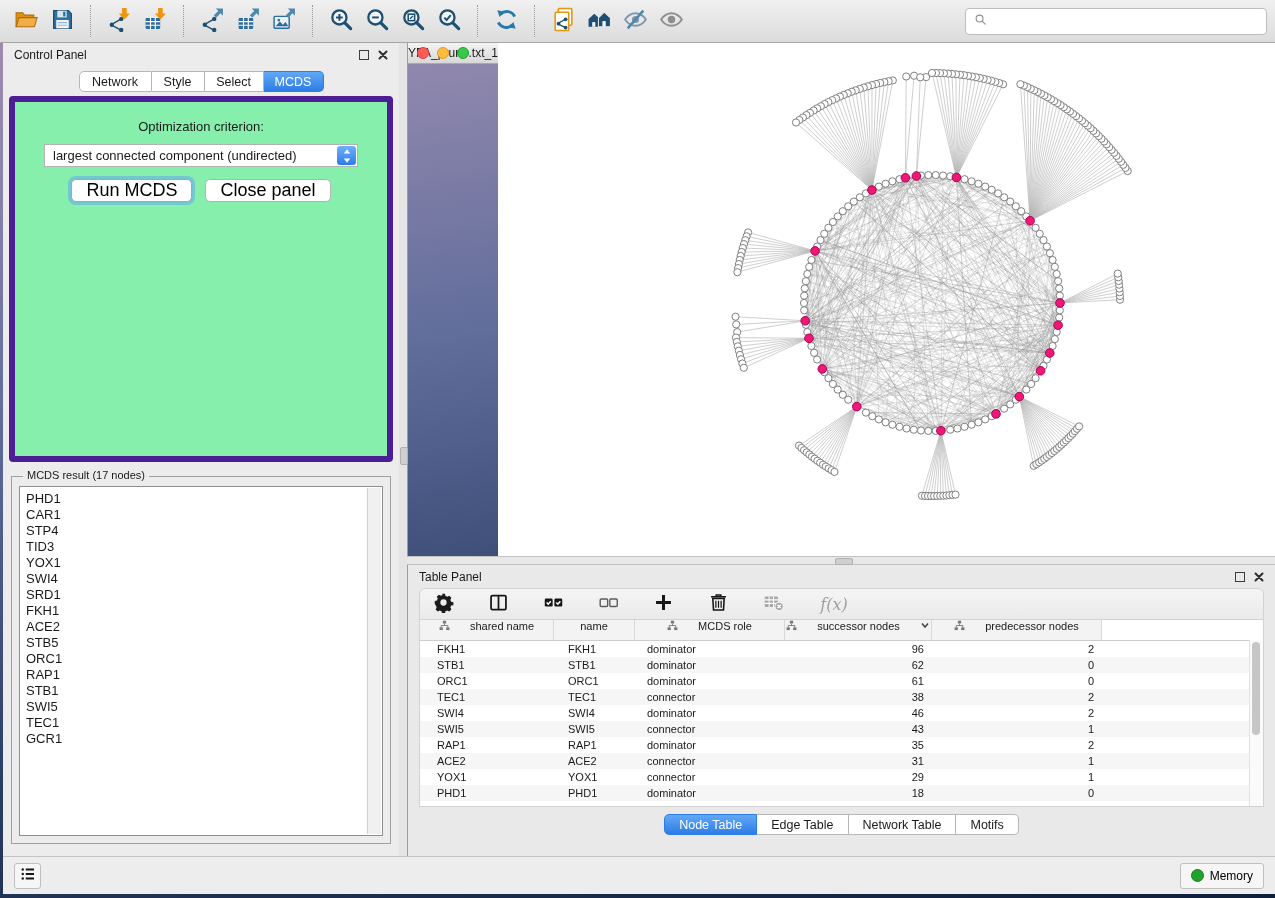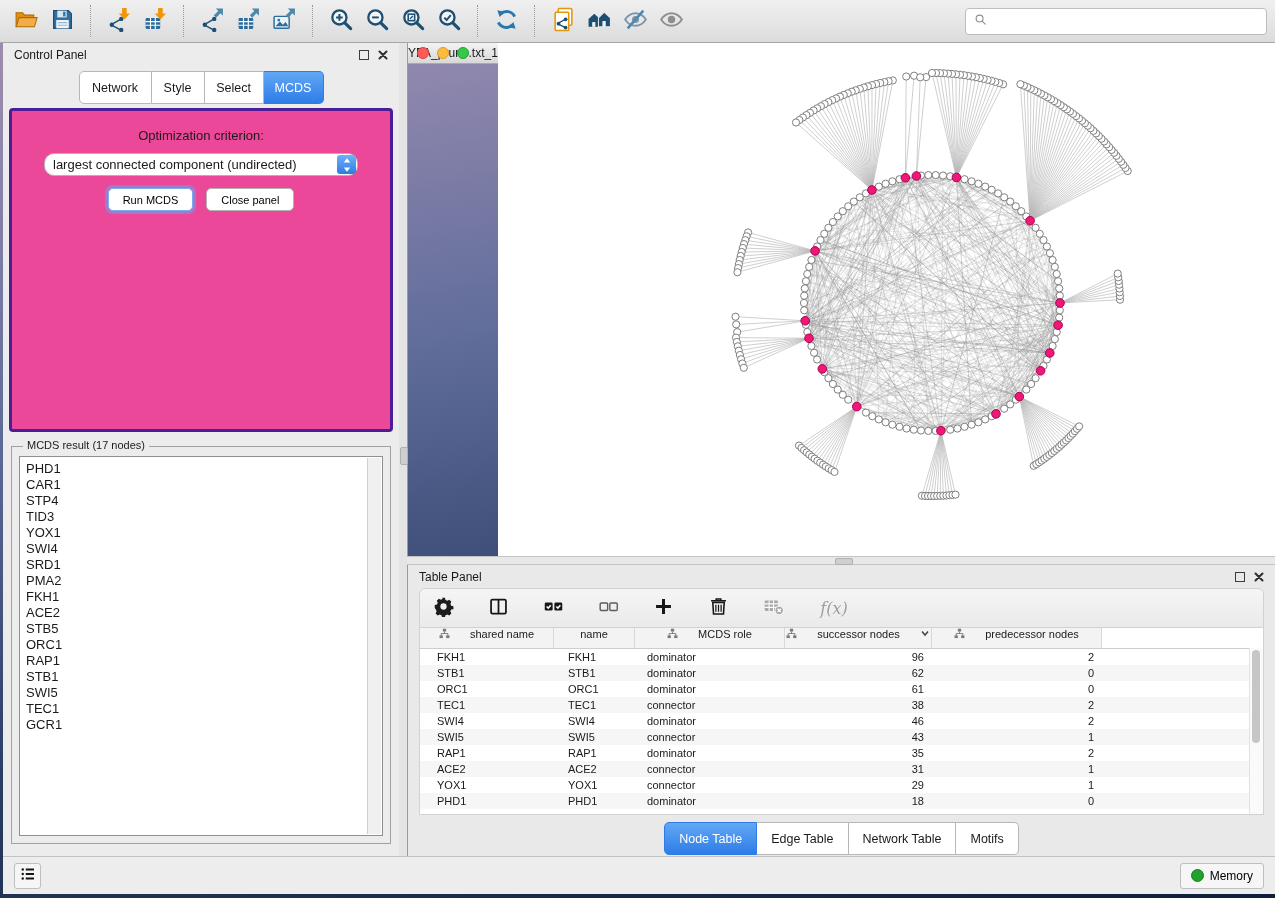--- a/index.html
+++ b/index.html
@@ -19,34 +19,34 @@
   .search-wrap input{flex:1;border:none;outline:none;font-size:12px;font-family:"Liberation Sans",sans-serif;background:transparent;}
   
   .workspace{position:absolute;top:43px;left:3px;right:0;height:813px;display:flex;}
   
   .control-panel{width:396px;flex:none;background:#ececec;display:flex;flex-direction:column;box-sizing:border-box;}
   .panel-titlebar{height:23px;display:flex;align-items:center;padding:0 11px;font-size:12px;flex:none;}
   .win-icons{margin-left:auto;display:flex;gap:9px;align-items:center;}
   .flt-box{width:8px;height:8px;border:1.5px solid #3c3c3c;display:inline-block;}
   .cls-x svg{width:10px;height:10px;display:block;}
   .cp-tabs{display:flex;justify-content:center;margin-top:5px;flex:none;}
-  .seg{height:33px;display:flex;align-items:center;justify-content:center;font-size:12.5px;
+  .seg{height:21px;display:flex;align-items:center;justify-content:center;font-size:12.5px;
     background:#fff;border:1px solid #b7b7b7;border-left:none;padding:0 2px;cursor:pointer;box-sizing:border-box;}
   .seg:first-child{border-left:1px solid #b7b7b7;border-radius:5px 0 0 5px;}
   .seg:last-child{border-radius:0 5px 5px 0;}
   .seg.sel{background:linear-gradient(#62a8f6,#2e7de6);border-color:#2e7de6;color:#fff;}
-  .cp-body{margin:4px 6px 0 6px;height:324px;flex:none;background:#ec4899;border:3px solid #4c1d95;border-radius:4px;
+  .cp-body{margin:4px 6px 0 6px;height:366px;flex:none;background:#86efac;border:6px solid #4c1d95;border-radius:4px;
     display:flex;flex-direction:column;align-items:center;box-sizing:border-box;}
   .opt-label{margin-top:17px;font-size:13px;}
-  .select{margin-top:10px;width:314px;height:23px;background:#fff;border:1px solid #b2b2b2;border-radius:10px;
+  .select{margin-top:10px;width:314px;height:23px;background:#fff;border:1px solid #b2b2b2;border-radius:0;
     display:flex;align-items:center;font-size:13px;padding-left:8px;position:relative;box-sizing:border-box;cursor:pointer;}
   .select .stepper{position:absolute;right:1px;top:1px;bottom:1px;width:19px;border-radius:3px;
     background:linear-gradient(#6fb0f8,#2d7ce6);display:flex;align-items:center;justify-content:center;}
   .btn-row{margin-top:12px;display:flex;gap:13px;}
-  .btn{height:23px;padding:0 14px;background:#fff;border:1px solid #b2b2b2;border-radius:5px;font-size:11px;
+  .btn{height:23px;padding:0 14px;background:#fff;border:1px solid #b2b2b2;border-radius:5px;font-size:18px;
     font-family:"Liberation Sans",sans-serif;cursor:pointer;}
   .btn.focused{border-color:#7aaef2;box-shadow:0 0 0 3px rgba(100,165,240,.55);}
   .result-group{margin:14px 8px 12px 8px;flex:1;border:1px solid #a0a0a0;position:relative;padding:9px 7px 7px 7px;display:flex;}
   .result-legend{position:absolute;top:-8px;left:11px;background:#ececec;padding:0 4px;font-size:11px;}
   .result-list{flex:1;background:#fff;border:1px solid #8f8f8f;position:relative;overflow:hidden;
     font-size:13px;line-height:16px;padding:4px 16px 0 6px;}
   .result-item{cursor:default;}
   .rl-track{position:absolute;top:1px;bottom:1px;right:1px;width:13px;background:#f0f0f0;border-left:1px solid #cfcfcf;}
   
   .v-split{width:8px;flex:none;background:#e4e4e4;position:relative;cursor:col-resize;}
@@ -61,21 +61,21 @@
   .light.red{background:#fc5b57;border:1px solid #d94641;}
   .light.yellow{background:#fdbc40;border:1px solid #d9a022;}
   .light.green{background:#35c849;border:1px solid #22a032;}
   .net-content{flex:1;background:#fff;position:relative;overflow:hidden;}
   .net-content svg{position:absolute;inset:0;}
   .h-split{height:9px;flex:none;background:#e8e8e8;border-top:1px solid #c2c2c2;border-bottom:1px solid #c2c2c2;
     position:relative;box-sizing:border-box;cursor:row-resize;}
   .h-split .grip{position:absolute;left:428px;top:1px;width:16px;height:5px;background:#cfcfcf;border:1px solid #b0b0b0;border-radius:2px;}
   
   .table-panel{flex:1;background:#e9e9e9;border-left:1px solid #9c9c9c;display:flex;flex-direction:column;box-sizing:border-box;min-height:0;}
-  .tp-toolbar{margin:0 11px;height:40px;flex:none;background:linear-gradient(#f5f5f5,#eaeaea);
+  .tp-toolbar{margin:0 11px;height:32px;flex:none;background:linear-gradient(#f5f5f5,#eaeaea);
     border:1px solid #d2d2d2;border-radius:6px 6px 0 0;display:flex;align-items:center;padding:0 10px;gap:29px;box-sizing:border-box;}
   .ti{width:26px;height:26px;border:none;background:none;padding:0;display:flex;align-items:center;justify-content:center;cursor:pointer;}
   .ti svg{width:21px;height:21px;}
   .fx{font-family:"DejaVu Serif",serif;font-style:italic;font-size:16px;color:#9e9e9e;}
   .table-wrap{margin:0 11px;flex:none;height:187px;background:#fff;border:1px solid #d2d2d2;border-top:none;
     position:relative;overflow:hidden;box-sizing:border-box;}
   .thead{display:flex;height:20px;border-bottom:1px solid #cdcdcd;font-size:11px;align-items:stretch;background:#fff;}
   .th{background:#f3f3f3;border-right:1px solid #d8d8d8;display:flex;justify-content:center;gap:20px;box-sizing:border-box;cursor:pointer;}
   .th svg.attr{width:11px;height:11px;}
   .th svg.sort{width:10px;height:10px;}
@@ -305,21 +305,20 @@
             <div class="result-item">STP4</div>
 
             <div class="result-item">TID3</div>
 
             <div class="result-item">YOX1</div>
 
             <div class="result-item">SWI4</div>
 
             <div class="result-item">SRD1</div>
 
-            <div class="result-item">PMA2</div>
 
             <div class="result-item">FKH1</div>
 
             <div class="result-item">ACE2</div>
 
             <div class="result-item">STB5</div>
 
             <div class="result-item">ORC1</div>
 
             <div class="result-item">RAP1</div>

